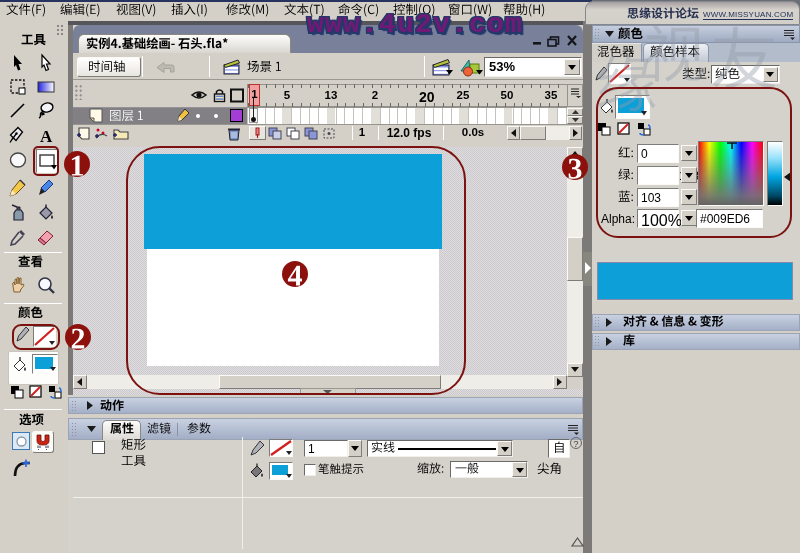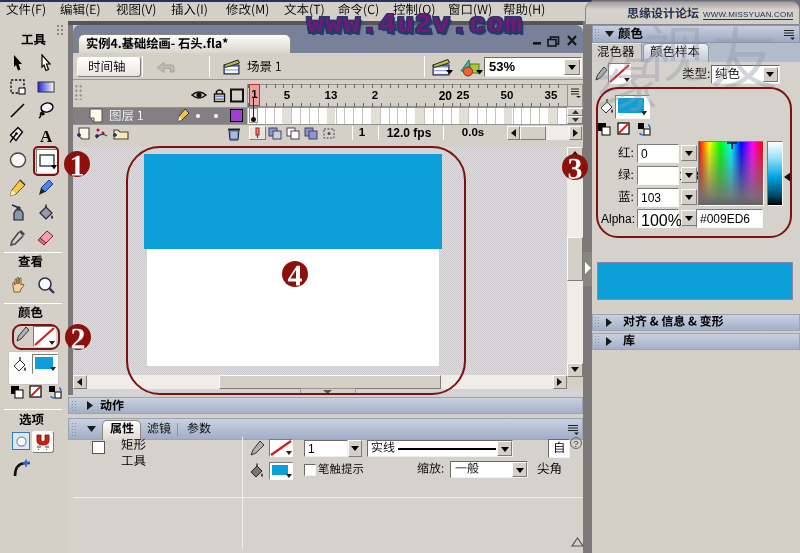--- a/index.html
+++ b/index.html
@@ -142,21 +142,21 @@
 <svg style="left:226px;top:126px" width="16" height="15" viewBox="0 0 16 15">
 <path d="M3 4 L13 4 L12 14 L4 14 Z" fill="#7a96c8" stroke="#223" stroke-width="1"></path>
 <rect x="2" y="2.5" width="12" height="1.6" fill="#223"></rect>
 <path d="M6 6 L6 12 M8 6 L8 12 M10 6 L10 12" stroke="#dde" stroke-width="1"></path>
 </svg>
 <div style="left:247px;top:84px;width:320px;height:23px;background:#d4d0c8;border:1px solid #94928c;border-right:none"></div>
 <div style="left:248px;top:84px;width:318px;height:4px;background-image:repeating-linear-gradient(90deg,#6a6862 0 1px,transparent 1px 8.85px)"></div>
 <div style="left:277px;top:89px;width:20px;height:12px;font-size:11.5px;font-weight:bold;text-align:center">5</div>
 <div style="left:321px;top:89px;width:20px;height:12px;font-size:11.5px;font-weight:bold;text-align:center">13</div>
 <div style="left:365px;top:89px;width:20px;height:12px;font-size:11.5px;font-weight:bold;text-align:center">2</div>
-<div style="left:432px;top:89px;width:20px;height:12px;font-size:12px;font-weight:bold;text-align:right">20</div>
+<div style="left:419px;top:89px;width:20px;height:12px;font-size:14px;font-weight:bold;text-align:left">20</div>
 <div style="left:453px;top:89px;width:20px;height:12px;font-size:11.5px;font-weight:bold;text-align:center">25</div>
 <div style="left:497px;top:89px;width:20px;height:12px;font-size:11.5px;font-weight:bold;text-align:center">50</div>
 <div style="left:541px;top:89px;width:20px;height:12px;font-size:11.5px;font-weight:bold;text-align:center">35</div>
 <div style="left:248px;top:103px;width:318px;height:4px;background-image:repeating-linear-gradient(90deg,#6a6862 0 1px,transparent 1px 8.85px)"></div>
 <div style="left:249px;top:84px;width:11px;height:22px;background:#f0a0a0;border:1.5px solid #c03028"></div>
 <div style="left:250px;top:88px;width:9px;font-size:11.5px;font-weight:bold;text-align:center">1</div>
 <div style="left:247px;top:107px;width:320px;height:17px;background:#fff;
 background-image:repeating-linear-gradient(90deg,transparent 0 35.4px,#e2dfd8 35.4px 44.25px),
 repeating-linear-gradient(90deg,#c4c2bc 0 1px,transparent 1px 8.85px);border-top:1px solid #94928c"></div>
 <div style="left:249px;top:108px;width:9px;height:15px;background:#f6f4f0;border:1px solid #999"></div>

